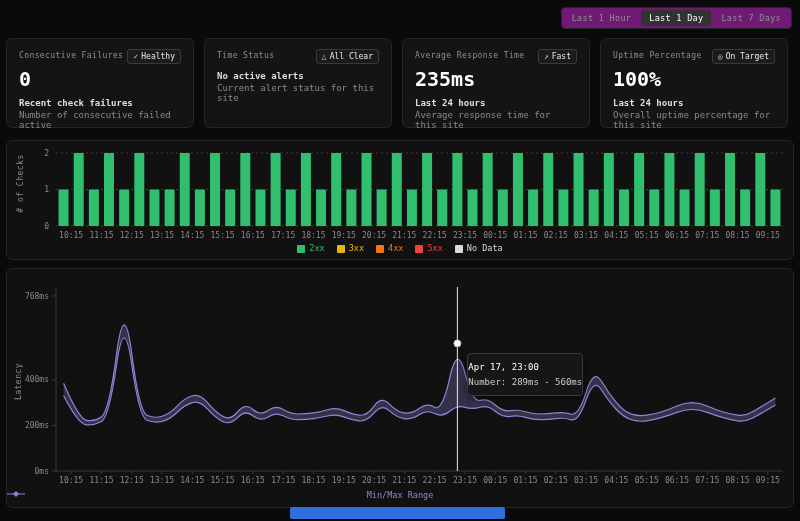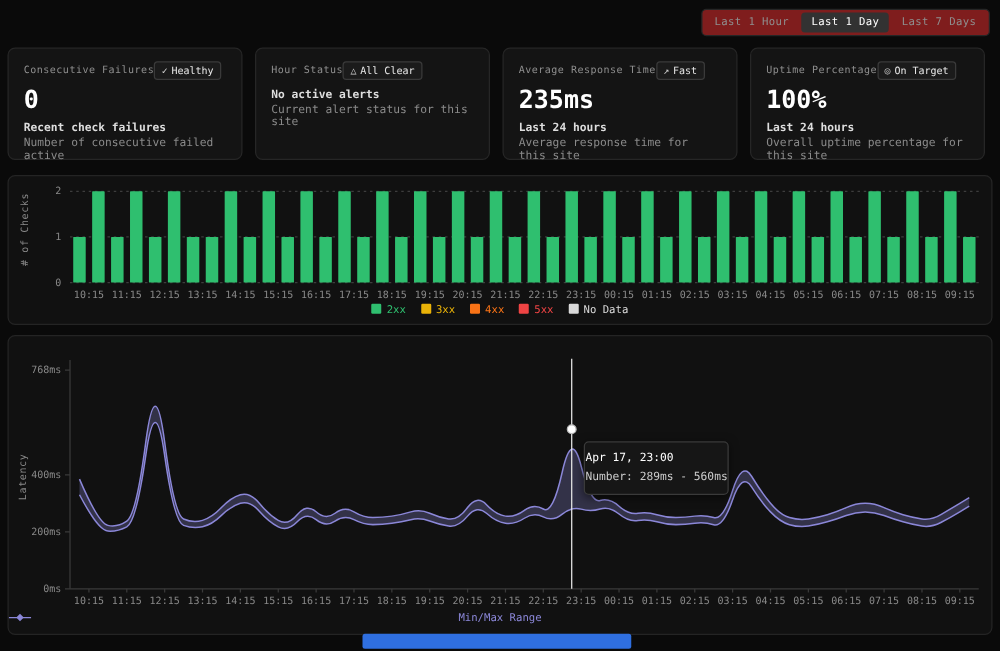--- a/index.html
+++ b/index.html
@@ -6,35 +6,35 @@
   html,body { background:#000; }
   #app {
     position:relative; width:800px; height:521px; overflow:hidden;
     background:#0a0a0a;
     font-family:"DejaVu Sans Mono","Liberation Mono",monospace;
     color:#e5e5e5;
   }
   
   .timerange {
     position:absolute; top:7px; right:8px; display:flex; gap:2px;
-    background:#7f1d1d; border:1px solid #262626; border-radius:4px; padding:2px;
+    background:#701a75; border:1px solid #262626; border-radius:4px; padding:2px;
   }
   .timerange button {
     background:transparent; border:none; color:#8f8f8f; cursor:pointer;
     font-family:inherit; font-size:8.5px; padding:3px 8px; border-radius:3px;
     letter-spacing:.3px;
   }
   .timerange button.selected { background:#323232; color:#ffffff; }
   
   .card {
     position:absolute; top:38px; width:188px; height:90px;
     background:#141414; border:1px solid #262626; border-radius:6px;
     padding:10px 12px;
   }
-  .card-head { display:flex; align-items:flex-start; }
+  .card-head { display:flex; justify-content:space-between; align-items:flex-start; }
   .card-title { font-size:8px; color:#8f8f8f; letter-spacing:.4px; padding-top:2px; }
   .badge {
     font-size:8px; color:#e8e8e8; border:1px solid #3a3a3a; background:#1b1b1b;
     border-radius:3px; padding:2px 5px; white-space:nowrap; display:flex; gap:3px; align-items:center;
   }
   .badge .bicon { font-size:8px; color:#cfcfcf; }
   .card-value { font-size:20px; font-weight:bold; color:#ffffff; margin-top:3px; }
   .card-sub { font-size:9px; font-weight:bold; color:#dedede; margin-top:7px; }
   .card-desc { font-size:9px; color:#8a8a8a; margin-top:2px; }
   
@@ -51,21 +51,21 @@
   }
   .panel-checks .ylab { left:-22px; top:38px; }
   .panel-latency .ylab { left:-24px; top:108px; }
   .panel svg { position:absolute; left:0; top:0; }
   .legend {
     position:absolute; left:0; width:100%; display:flex; justify-content:center;
     gap:12px; font-size:8.5px; align-items:center;
   }
   .panel-checks .legend { bottom:6px; }
   .panel-latency .legend { bottom:7px; }
-  .legend-item { display:flex; align-items:flex-start; gap:4px; cursor:pointer; }
+  .legend-item { display:flex; align-items:flex-end; gap:4px; cursor:pointer; }
   .legend-swatch { width:8px; height:8px; border-radius:1px; display:inline-block; }
   
   .tooltip {
     position:absolute; background:#161616; border:1px solid #3a3a3a; border-radius:4px;
     padding:8px 0; width:max-content; z-index:5; box-shadow:0 2px 8px rgba(0,0,0,.5);
   }
   .tt-title { font-size:9px; color:#ffffff; margin-bottom:5px; }
   .tt-text  { font-size:9px; color:#cccccc; }
   
   .bottom-bar {
@@ -92,21 +92,21 @@
           <span>Healthy</span>
         </span>
     </div>
     <div class="card-value">0</div>
     <div class="card-sub">Recent check failures</div>
     <div class="card-desc">Number of consecutive failed active</div>
   </div>
 
   <div class="card" style="left:204px">
     <div class="card-head">
-      <span class="card-title">Hour Status</span>
+      <span class="card-title">Time Status</span>
       <span class="badge">
           <span class="bicon">△</span>
           <span>All Clear</span>
         </span>
     </div>
     <div class="card-sub">No active alerts</div>
     <div class="card-desc">Current alert status for this site</div>
   </div>
 
   <div class="card" style="left:402px">

